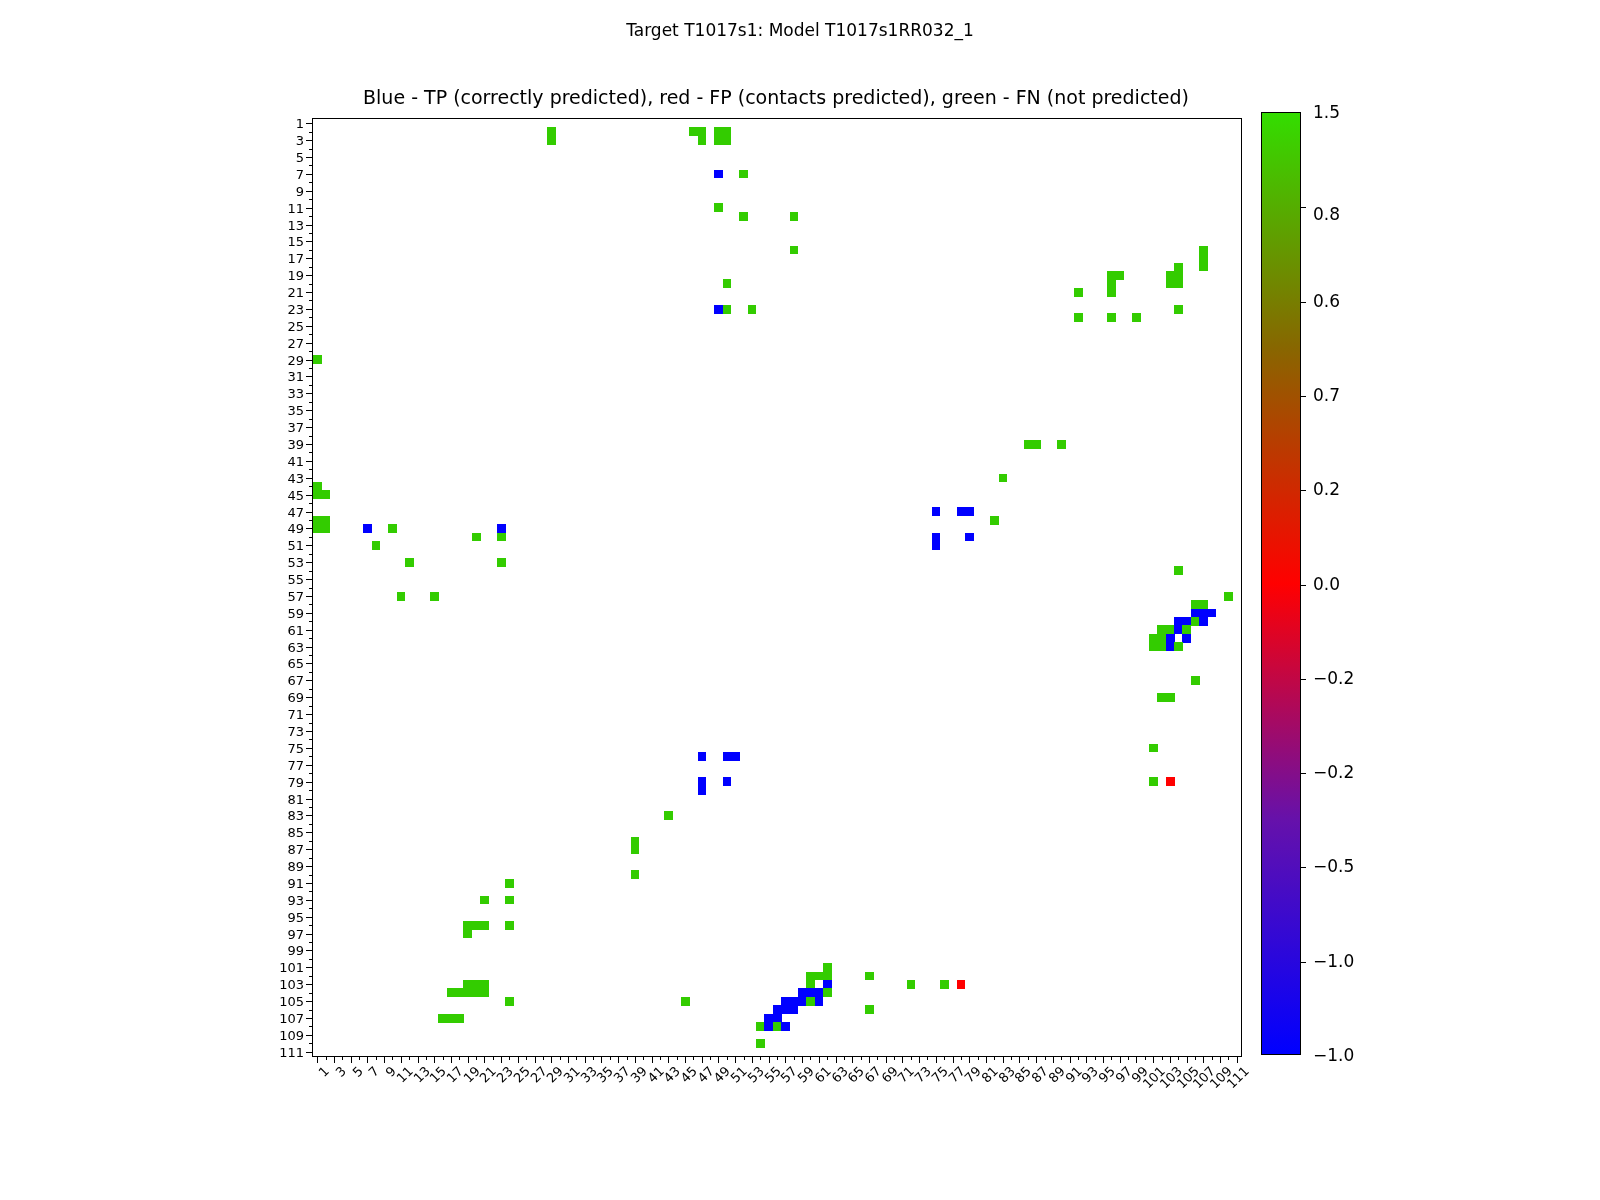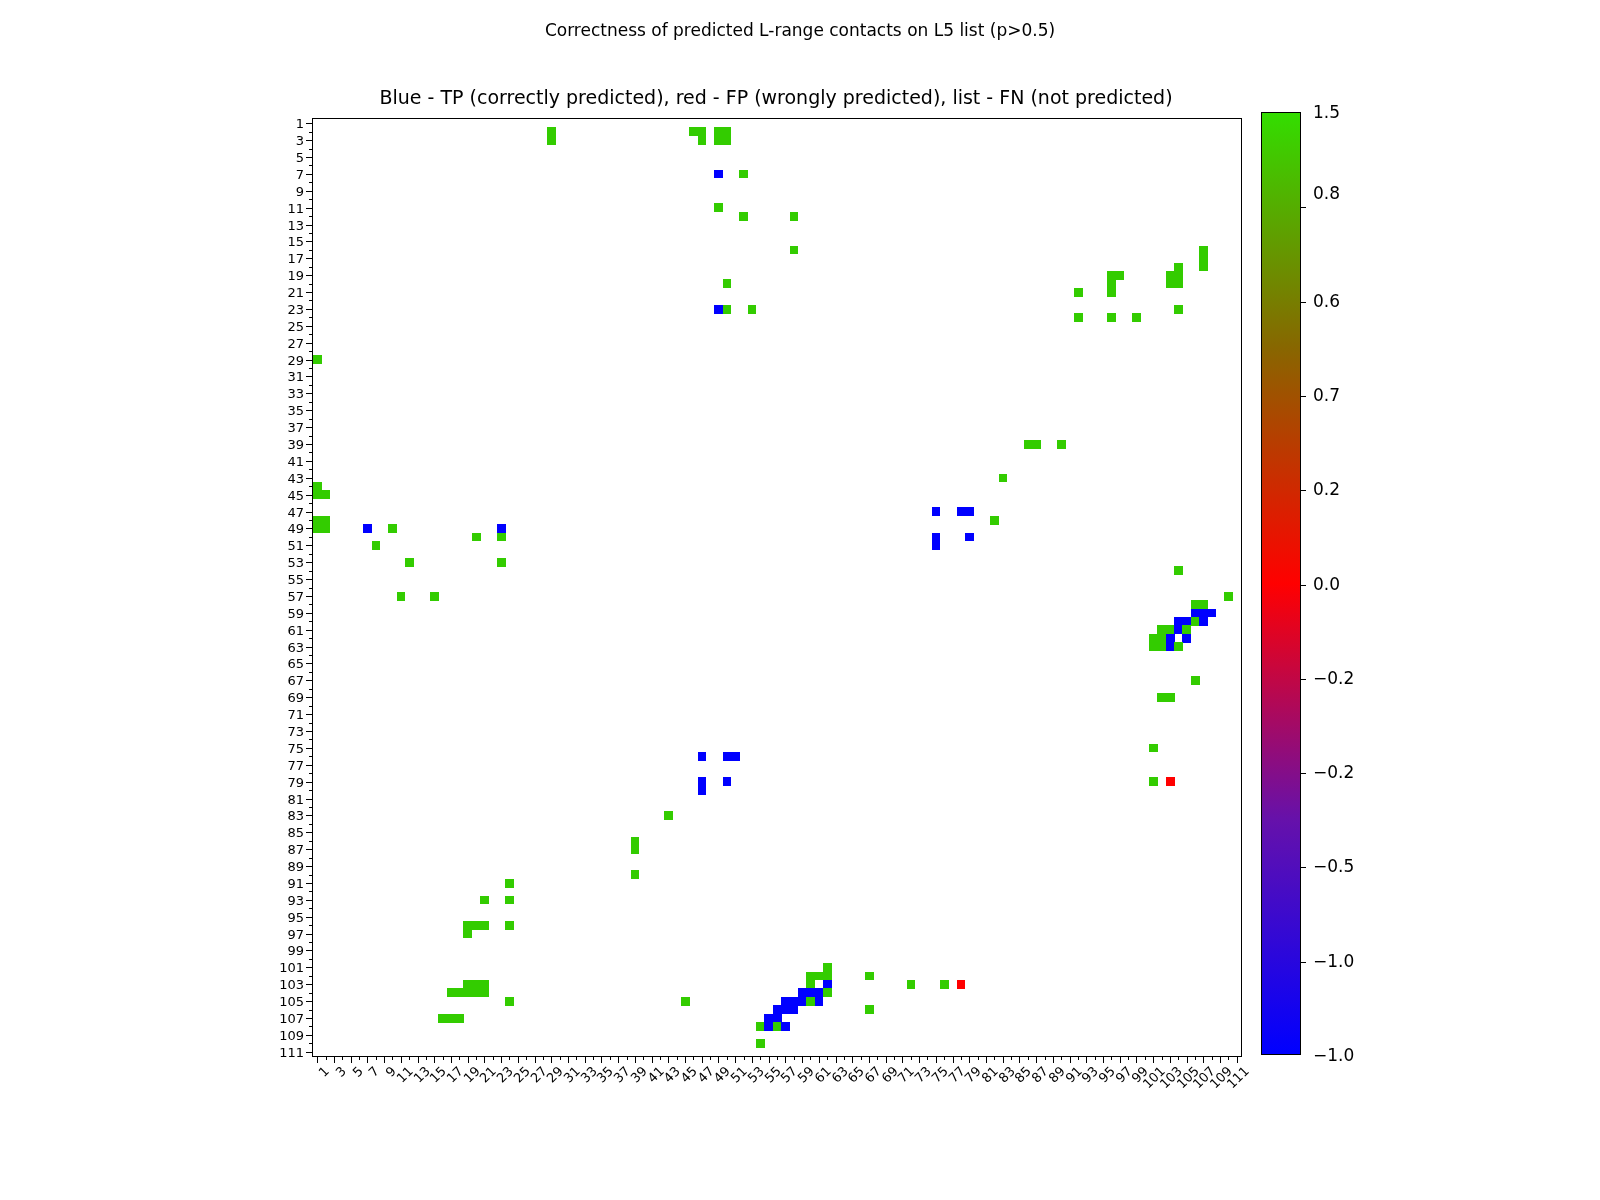--- a/index.html
+++ b/index.html
@@ -123,24 +123,24 @@
     font-size: 17px;
     white-space: nowrap;
     line-height: 17px;
     color: #000;
   }
 </style>
 </head>
 <body>
 
 <div id="suptitle">
-  <span class="line">Correctness of predicted L-range contacts on L5 list (p&gt;0.5)</span>
+  <span class="line">Target T1017s1: Model T1017s1RR032_1</span>
 </div>
 
-<div id="axtitle">Blue - TP (correctly predicted), red - FP (wrongly predicted), list - FN (not predicted)</div>
+<div id="axtitle">Blue - TP (correctly predicted), red - FP (contacts predicted), green - FN (not predicted)</div>
 
 <div id="plot-area">
   <div id="cells">
       <div class="cell" style="left: 234.09px; top: 8.44144px; width: 8.76036px; height: 17.2829px; background: rgb(51, 204, 0);"></div>
       <div class="cell" style="left: 376.216px; top: 8.44144px; width: 17.1207px; height: 8.84144px; background: rgb(51, 204, 0);"></div>
       <div class="cell" style="left: 384.577px; top: 16.8829px; width: 8.76036px; height: 8.84144px; background: rgb(51, 204, 0);"></div>
       <div class="cell" style="left: 401.297px; top: 8.44144px; width: 17.1207px; height: 17.2829px; background: rgb(51, 204, 0);"></div>
       <div class="cell" style="left: 401.297px; top: 50.6486px; width: 8.76036px; height: 8.84144px; background: rgb(0, 0, 255);"></div>
       <div class="cell" style="left: 426.378px; top: 50.6486px; width: 8.76036px; height: 8.84144px; background: rgb(51, 204, 0);"></div>
       <div class="cell" style="left: 401.297px; top: 84.4144px; width: 8.76036px; height: 8.84144px; background: rgb(51, 204, 0);"></div>
@@ -590,21 +590,21 @@
       <div class="cbtick" style="top: 188.6px;"></div>
       <div class="cbtick" style="top: 282.9px;"></div>
       <div class="cbtick" style="top: 377.2px;"></div>
       <div class="cbtick" style="top: 471.5px;"></div>
       <div class="cbtick" style="top: 565.8px;"></div>
       <div class="cbtick" style="top: 660.1px;"></div>
       <div class="cbtick" style="top: 754.4px;"></div>
       <div class="cbtick" style="top: 848.7px;"></div>
     </div>
 <div class="cbtick-label" style="top: 0px;">1.5</div>
-    <div class="cbtick-label" style="top: 81px;">0.8</div>
+    <div class="cbtick-label" style="top: 102px;">0.8</div>
     <div class="cbtick-label" style="top: 188.6px;">0.6</div>
     <div class="cbtick-label" style="top: 282.9px;">0.7</div>
     <div class="cbtick-label" style="top: 377.2px;">0.2</div>
     <div class="cbtick-label" style="top: 471.5px;">0.0</div>
     <div class="cbtick-label" style="top: 565.8px;">−0.2</div>
     <div class="cbtick-label" style="top: 660.1px;">−0.2</div>
     <div class="cbtick-label" style="top: 754.4px;">−0.5</div>
     <div class="cbtick-label" style="top: 848.7px;">−1.0</div>
     <div class="cbtick-label" style="top: 943px;">−1.0</div>
   </div>

